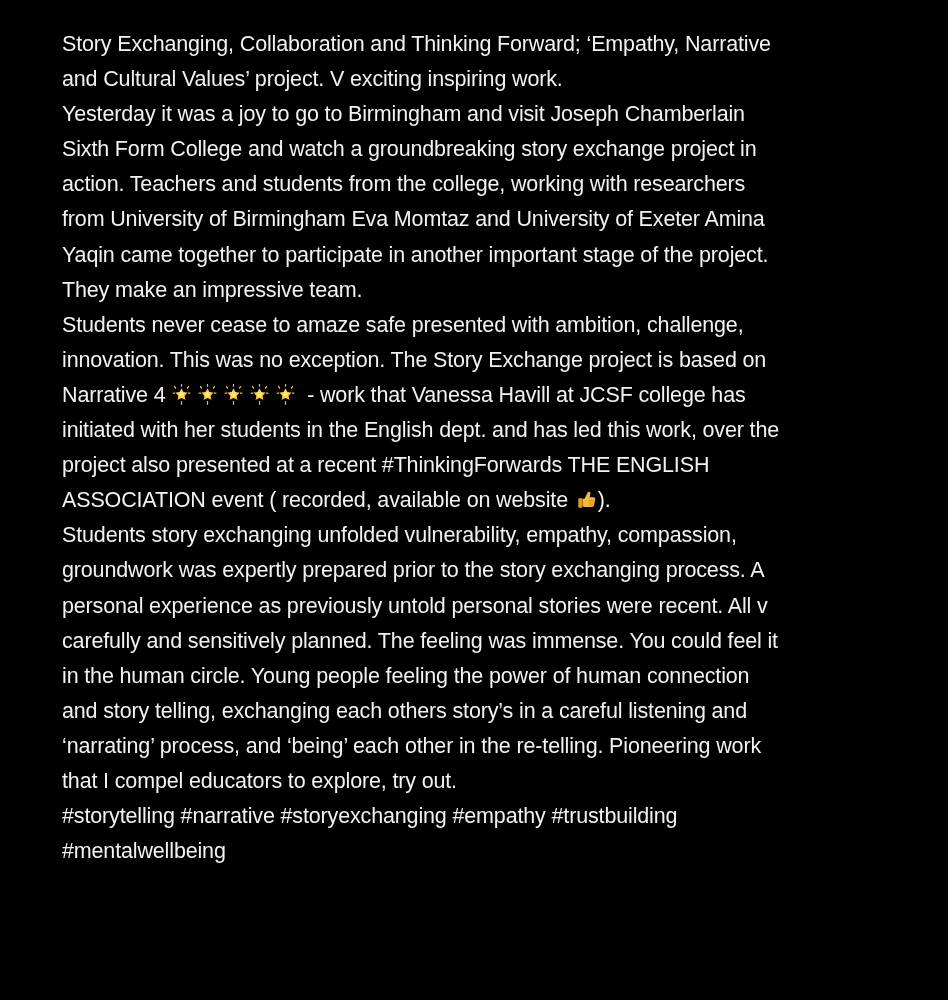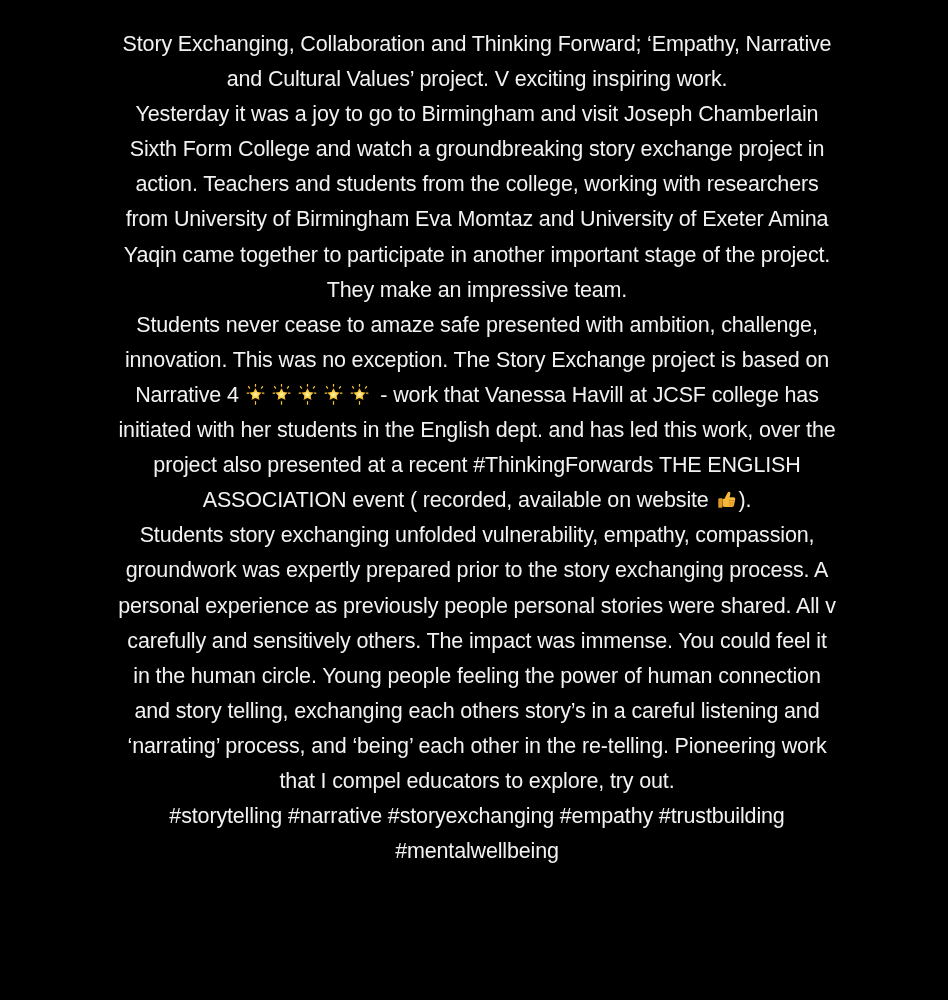--- a/index.html
+++ b/index.html
@@ -13,21 +13,20 @@
       overflow: hidden;
       position: relative;
       font-family: "Liberation Sans", "DejaVu Sans", sans-serif;
       color: #f2f2f2;
     }
     .post {
       position: absolute;
       left: 62px;
       top: 27px;
       width: 830px;
-      text-align: center;
     }
     .line {
       display: block;
       height: 35.1px;
       line-height: 35.1px;
       font-size: 21.5px;
       white-space: nowrap;
       letter-spacing: -0.15px;
     }
     .star-row {
@@ -97,21 +96,21 @@
   </span>
   <span class="line">initiated with her students in the English dept. and has led this work, over the</span>
   <span class="line">project also presented at a recent #ThinkingForwards THE ENGLISH</span>
   <span class="line"><span>ASSOCIATION event ( recorded, available on website </span><span class="thumb"><svg viewBox="0 0 24 24">
           <path d="M7 10.5h2.2l3.3-6.2c.4-.8 1.2-1.3 2-1.2.9.2 1.4 1 1.2 1.9l-.8 4.1h4.3c1.2 0 2 1.1 1.8 2.2l-1.4 6.8c-.2 1-1 1.6-2 1.6H9.5c-.8 0-1.6-.3-2.2-.8z" fill="#f5b83b"></path>
           <rect x="2.5" y="10" width="4.5" height="10.5" rx="1" fill="#e09a24"></rect>
           <path d="M14.5 12.6h5M14.5 15.2h4.6M14.5 17.6h4" stroke="#c97f17" stroke-width="0.9" stroke-linecap="round"></path>
         </svg></span><span>).</span></span>
   <span class="line">Students story exchanging unfolded vulnerability, empathy, compassion,</span>
   <span class="line">groundwork was expertly prepared prior to the story exchanging process. A</span>
-  <span class="line">personal experience as previously people personal stories were shared. All v</span>
-  <span class="line">carefully and sensitively others. The impact was immense. You could feel it</span>
+  <span class="line">personal experience as previously untold personal stories were recent. All v</span>
+  <span class="line">carefully and sensitively planned. The feeling was immense. You could feel it</span>
   <span class="line">in the human circle. Young people feeling the power of human connection</span>
   <span class="line">and story telling, exchanging each others story’s in a careful listening and</span>
   <span class="line">‘narrating’ process, and ‘being’ each other in the re-telling. Pioneering work</span>
   <span class="line">that I compel educators to explore, try out.</span>
   <span class="line">#storytelling #narrative #storyexchanging #empathy #trustbuilding</span>
   <span class="line">#mentalwellbeing</span>
 </div>
 
 </body></html>

